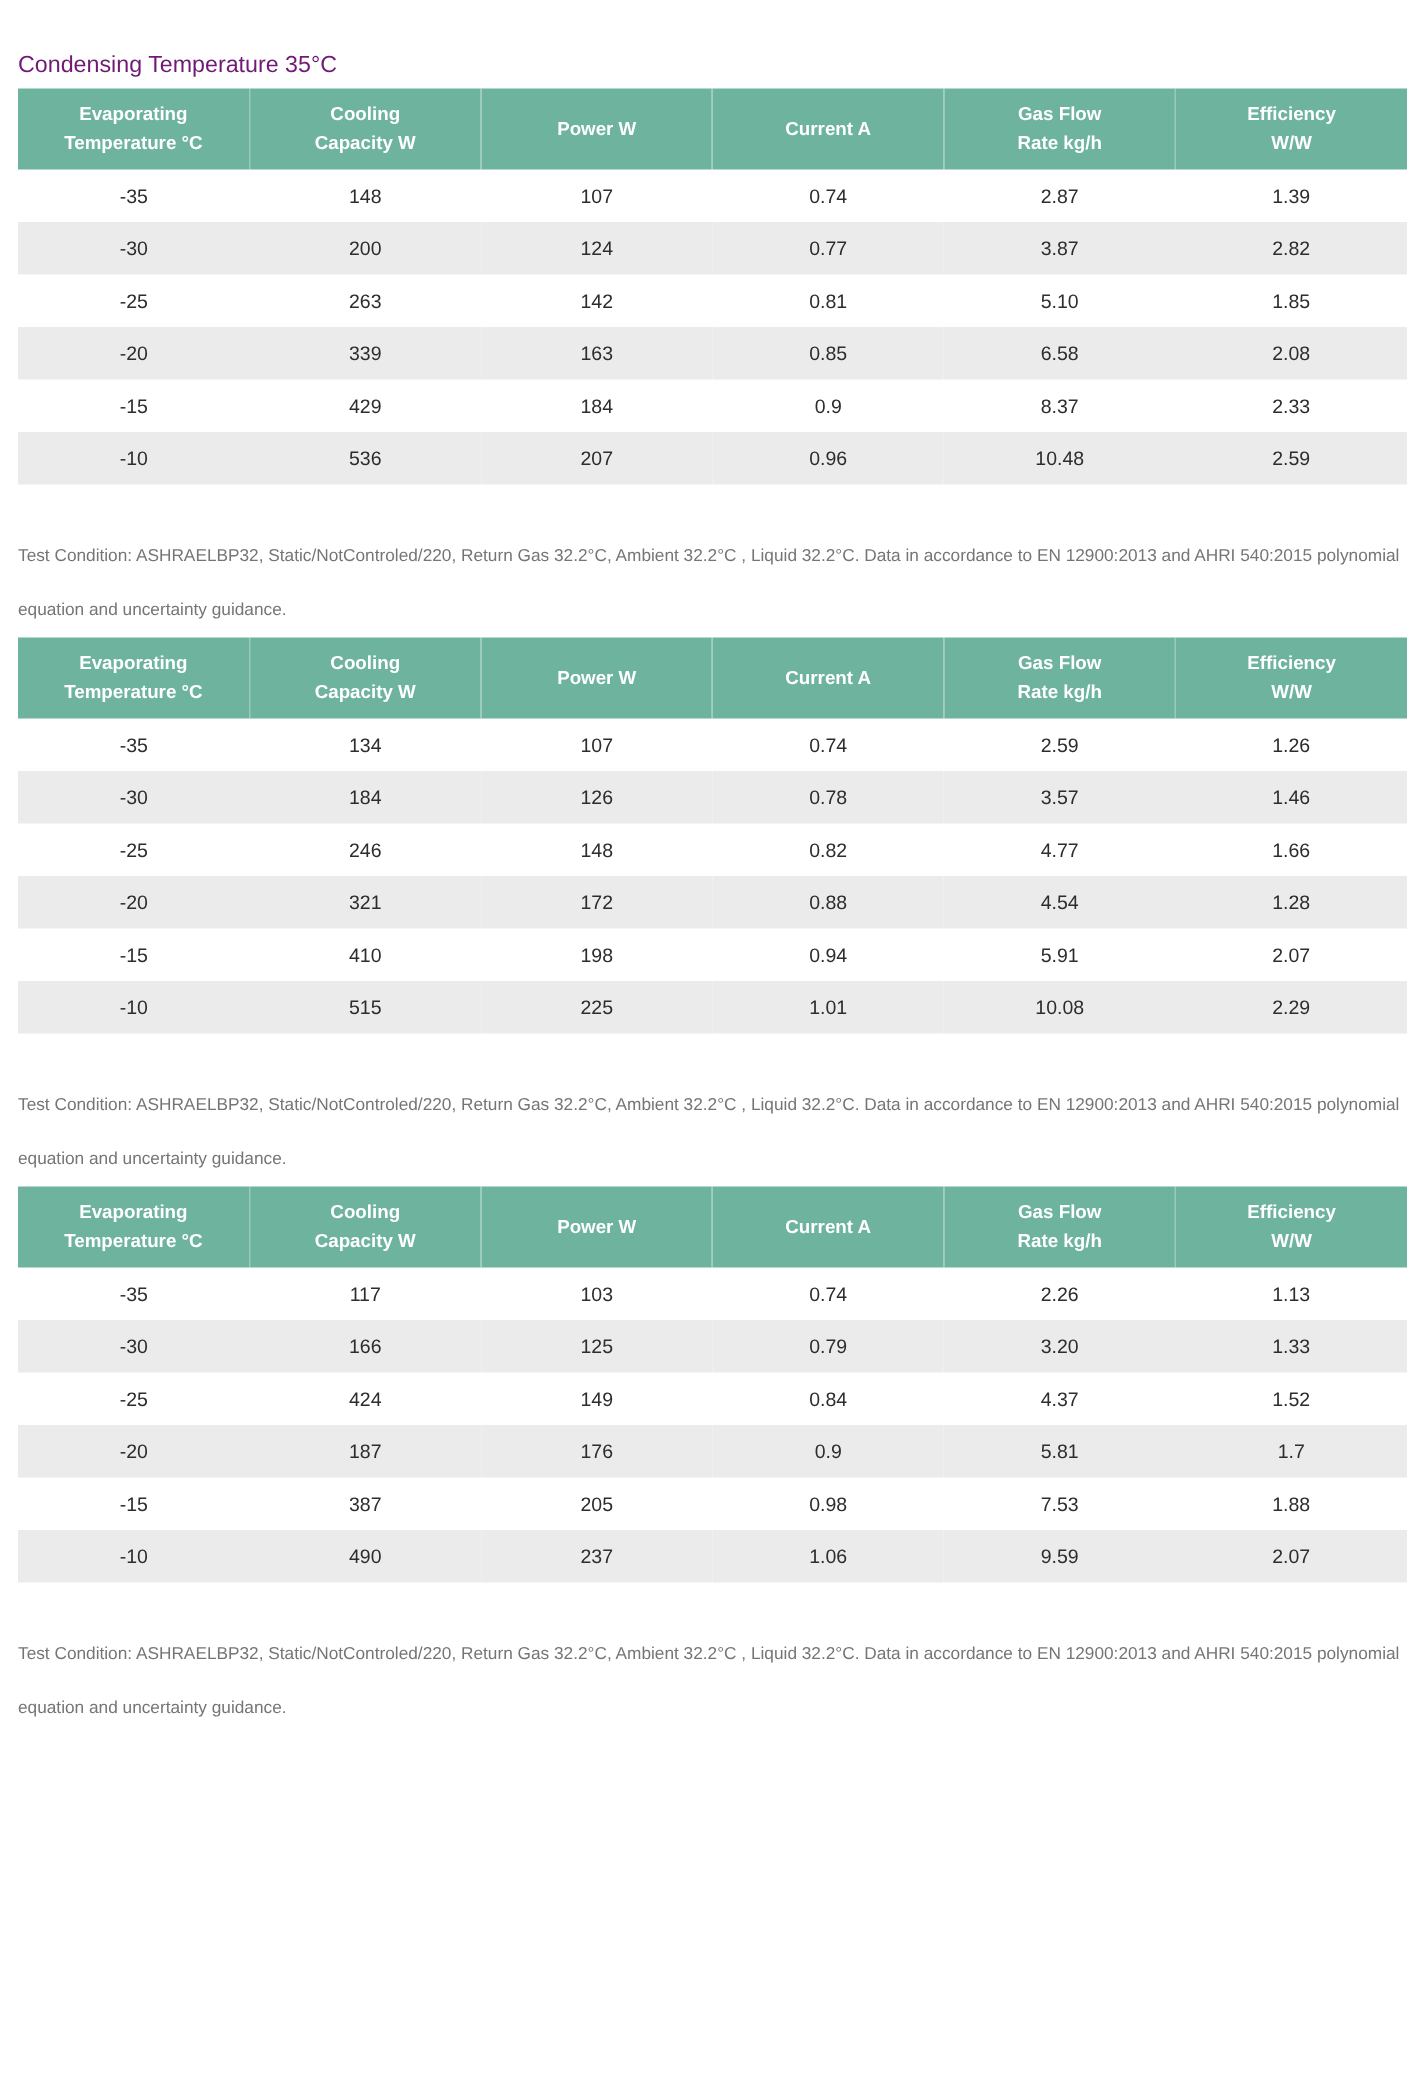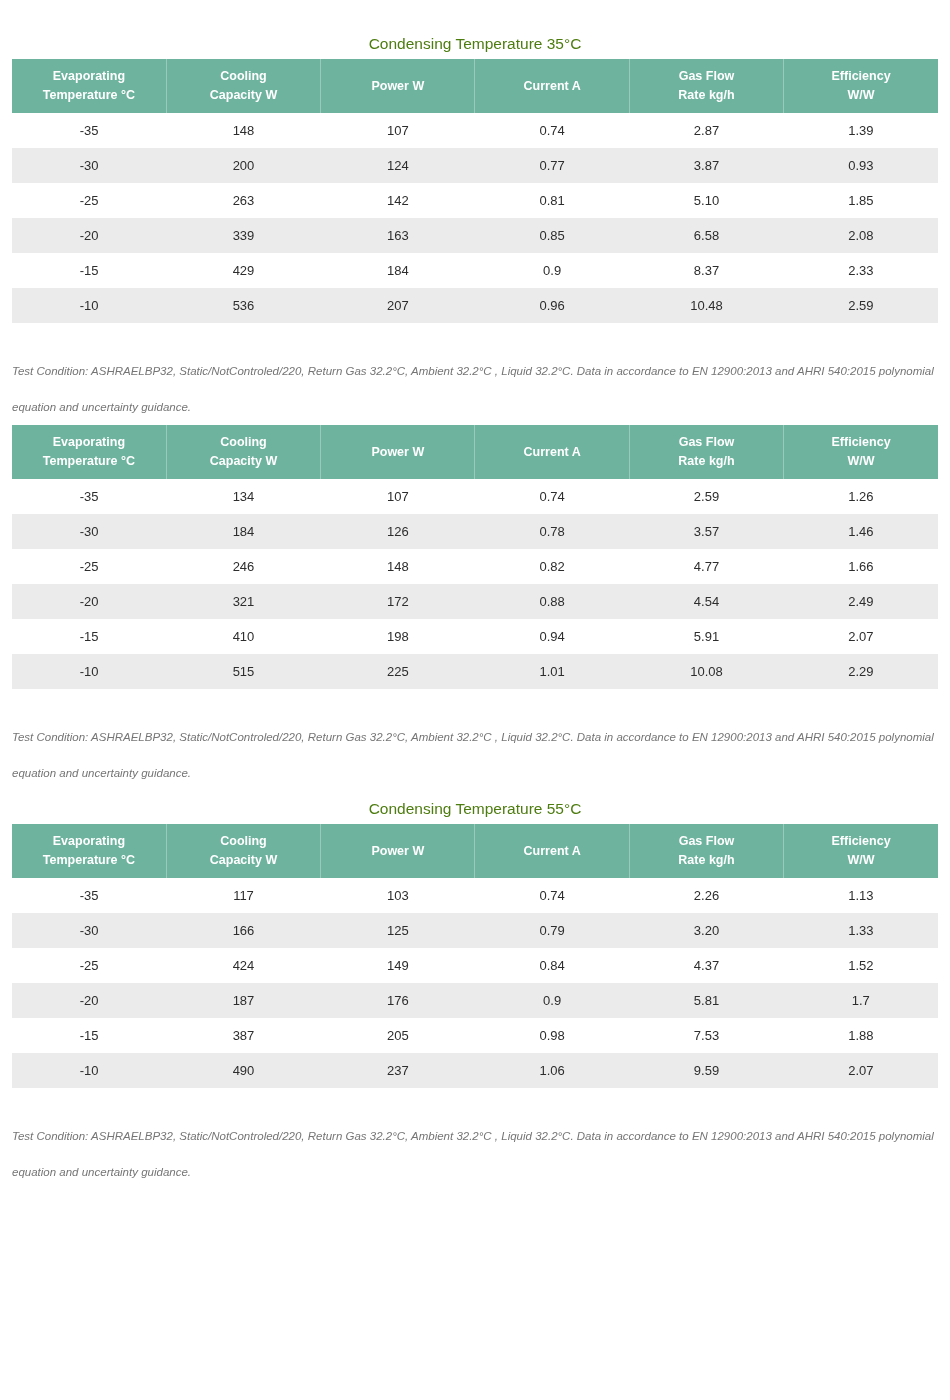--- a/index.html
+++ b/index.html
@@ -27,22 +27,21 @@
     font-size:21px;
     line-height:22px;
     font-weight:500;
     color:var(--title-text);
   }
   .section-heading{
     margin:8px 0 6px 0;
     font-size:15.5px;
     line-height:19px;
     font-weight:400;
-    color:#4d7c0f;
-    text-align:center;
+    color:#701a75;
   }
   table.perf-table{
     width:100%;
     border-collapse:collapse;
     table-layout:fixed;
   }
   table.perf-table thead th{
     background:var(--header-bg);
     color:var(--header-text);
     font-size:12.5px;
@@ -65,21 +64,20 @@
     color:var(--body-text);
   }
   table.perf-table tbody tr:nth-child(even){
     background:var(--stripe);
   }
   .note{
     margin:30px 0 0 0;
     font-size:11.5px;
     line-height:36px;
     color:var(--note-text);
-    font-style:italic;
   }
 </style>
 </head>
 <body>
 
 <div class="page">
   <div id="sections">
   <section class="perf-section">
     <h2 class="section-heading">Condensing Temperature 35°C</h2>
     <table class="perf-table">
@@ -105,21 +103,21 @@
               <td>0.74</td>
               <td>2.87</td>
               <td>1.39</td>
             </tr>
             <tr>
               <td>-30</td>
               <td>200</td>
               <td>124</td>
               <td>0.77</td>
               <td>3.87</td>
-              <td>0.93</td>
+              <td>2.82</td>
             </tr>
             <tr>
               <td>-25</td>
               <td>263</td>
               <td>142</td>
               <td>0.81</td>
               <td>5.10</td>
               <td>1.85</td>
             </tr>
             <tr>
@@ -191,21 +189,21 @@
               <td>0.82</td>
               <td>4.77</td>
               <td>1.66</td>
             </tr>
             <tr>
               <td>-20</td>
               <td>321</td>
               <td>172</td>
               <td>0.88</td>
               <td>4.54</td>
-              <td>2.49</td>
+              <td>1.28</td>
             </tr>
             <tr>
               <td>-15</td>
               <td>410</td>
               <td>198</td>
               <td>0.94</td>
               <td>5.91</td>
               <td>2.07</td>
             </tr>
             <tr>
@@ -215,21 +213,20 @@
               <td>1.01</td>
               <td>10.08</td>
               <td>2.29</td>
             </tr>
           </tbody>
     </table>
     <p class="note">Test Condition: ASHRAELBP32, Static/NotControled/220, Return Gas 32.2°C, Ambient 32.2°C , Liquid 32.2°C. Data in accordance to EN 12900:2013 and AHRI 540:2015 polynomial equation and uncertainty guidance.</p>
   </section>
 
   <section class="perf-section">
-    <h2 class="section-heading">Condensing Temperature 55°C</h2>
     <table class="perf-table">
       <thead>
         <tr class="head-row">
               <th>Evaporating
 Temperature °C</th>
               <th>Cooling
 Capacity W</th>
               <th>Power W</th>
               <th>Current A</th>
               <th>Gas Flow

